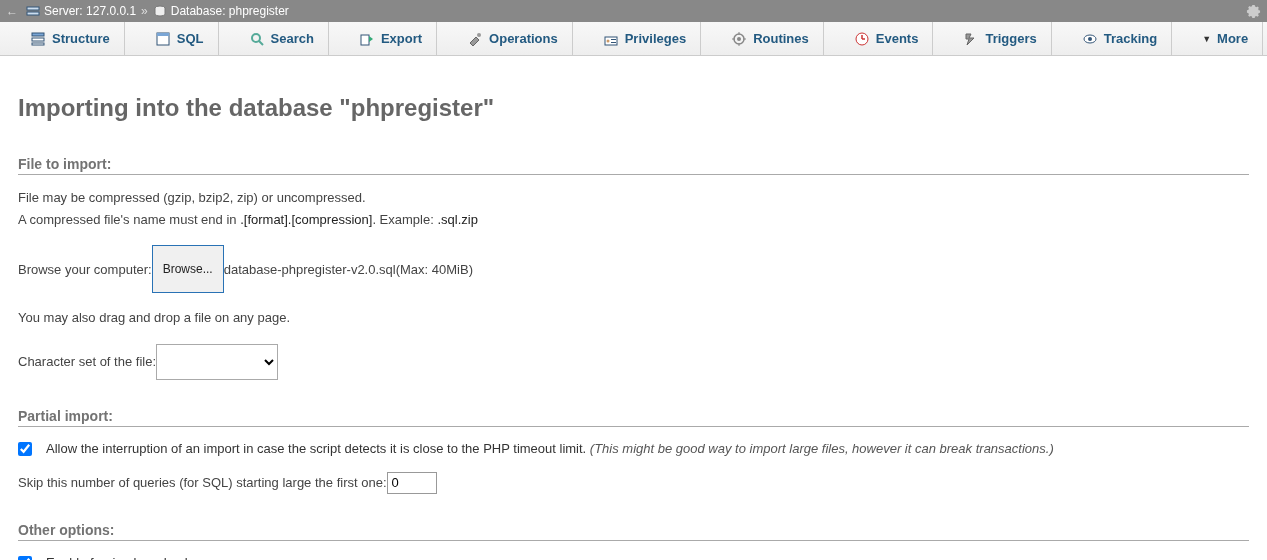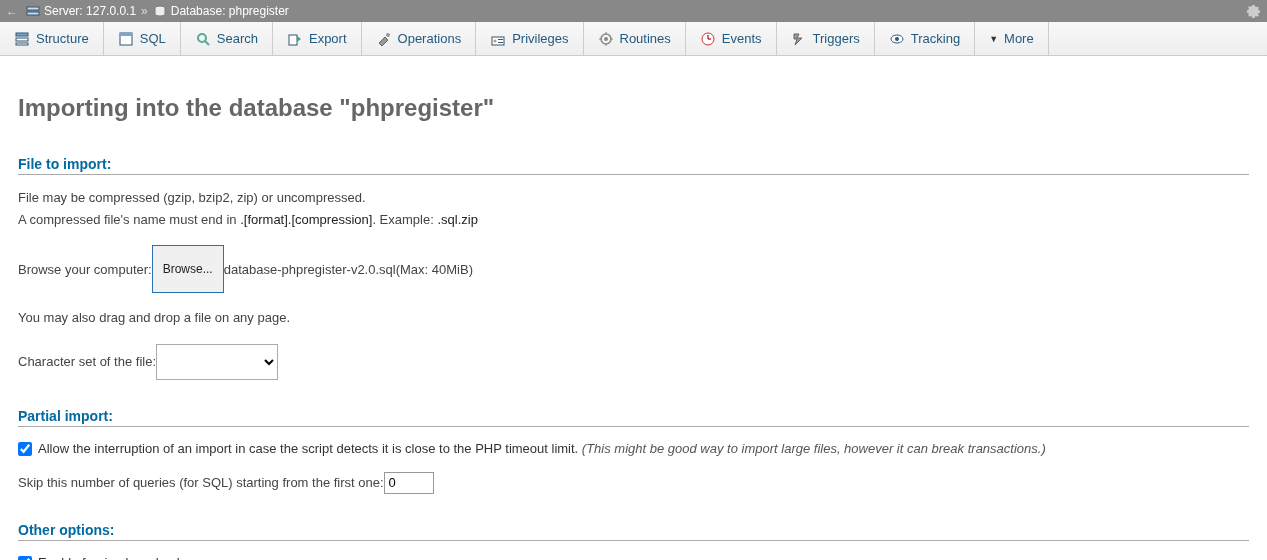--- a/index.html
+++ b/index.html
@@ -8,40 +8,40 @@
   
   .breadcrumb-bar { background: #888; height: 22px; display: flex; align-items: center; padding: 0 6px; color: #fff; font-size: 12px; position: relative; }
   .breadcrumb-bar .back { color: #ddd; margin-right: 8px; cursor: pointer; }
   .breadcrumb-bar .bc-icon { display: inline-block; width: 14px; height: 14px; margin-right: 4px; vertical-align: middle; }
   .breadcrumb-bar a { color: #fff; text-decoration: none; }
   .breadcrumb-bar .sep { margin: 0 5px; color: #ddd; }
   .breadcrumb-bar .gear { position: absolute; right: 6px; top: 3px; color: #ccc; cursor: pointer; }
   
   
   .nav-tabs { background: linear-gradient(#f8f8f8,#eee); border-bottom: 1px solid #ccc; display: flex; height: 34px; }
-  .nav-tabs .tab { display: flex; align-items: center; padding: 0 14px; border-right: 1px solid #ccc; color: #235a81; font-weight: normal; font-size: 13px; cursor: pointer; gap: 6px; }
+  .nav-tabs .tab { display: flex; align-items: center; padding: 0 14px; border-right: 1px solid #ccc; color: #235a81; font-weight: bold; font-size: 13px; cursor: pointer; gap: 6px; margin-left: 16px; }
   .nav-tabs .tab.active { background: #fff; border-bottom: 1px solid #fff; margin-bottom: -1px; }
   .nav-tabs .tab .ticon { width: 16px; height: 16px; display: inline-flex; align-items: center; justify-content: center; }
   .nav-tabs .tab .more-caret { font-size: 9px; color: #333; }
   
   
   .content { padding: 20px 18px; }
   h2.page-title { font-size: 24px; font-weight: bold; color: #666; margin: 18px 0 34px 0; }
   
-  .section-title { font-weight: bold; font-size: 14px; color: #0369a1; border-bottom: 1px solid #aaa; padding-bottom: 2px; margin-bottom: 14px; margin-top: 28px; }
+  .section-title { font-weight: bold; font-size: 14px; color: #737373; border-bottom: 1px solid #aaa; padding-bottom: 2px; margin-bottom: 14px; margin-top: 28px; }
   
   .para { font-size: 13px; color: #444; margin-bottom: 4px; line-height: 1.4; }
   .para b { font-weight: normal; color: #222; }
   
   .row { display: flex; align-items: center; gap: 0; margin: 16px 0; font-size: 13px; color: #444; }
   
   .browse-btn { background: #f0f0f0; border: 1px solid #2972b5; padding: 16px 10px; font-size: 12px; color: #222; cursor: pointer; font-family: sans-serif; }
   select.charset { width: 122px; height: 28px; background: #fff; border: 1px solid #aaa; padding: 17px 4px; font-size: 13px; }
   
-  .checkbox-row { display: flex; align-items: flex-start; gap: 6px; margin: 12px 0; font-size: 13px; color: #333; }
+  .checkbox-row { display: flex; align-items: flex-start; gap: 14px; margin: 12px 0; font-size: 13px; color: #333; }
   .checkbox-row input[type=checkbox] { width: 14px; height: 14px; margin-top: 1px; }
   .checkbox-row .italic { font-style: italic; color: #555; }
   
   .number-input { width: 50px; height: 22px; border: 1px solid #999; padding: 1px 4px; font-size: 13px; }
   
   
   svg { display: block; }
 </style>
 </head>
 <body>
@@ -202,21 +202,21 @@
   </div>
 
   <div class="section-title">Partial import:</div>
   <div class="checkbox-row">
     <input type="checkbox" checked="" style="">
     <span>
       <span>Allow the interruption of an import in case the script detects it is close to the PHP timeout limit. </span><span class="italic">(This might be good way to import large files, however it can break transactions.)</span>
     </span>
   </div>
   <div class="row">
-    <span>Skip this number of queries (for SQL) starting from the first one:</span>
+    <span>Skip this number of queries (for SQL) starting large the first one:</span>
     <input type="number" class="number-input" value="0" style="">
   </div>
 
   <div class="section-title">Other options:</div>
   <div class="checkbox-row">
     <input type="checkbox" checked="" style="">
     <span>Enable foreign key checks</span>
   </div>
 </div>
 

